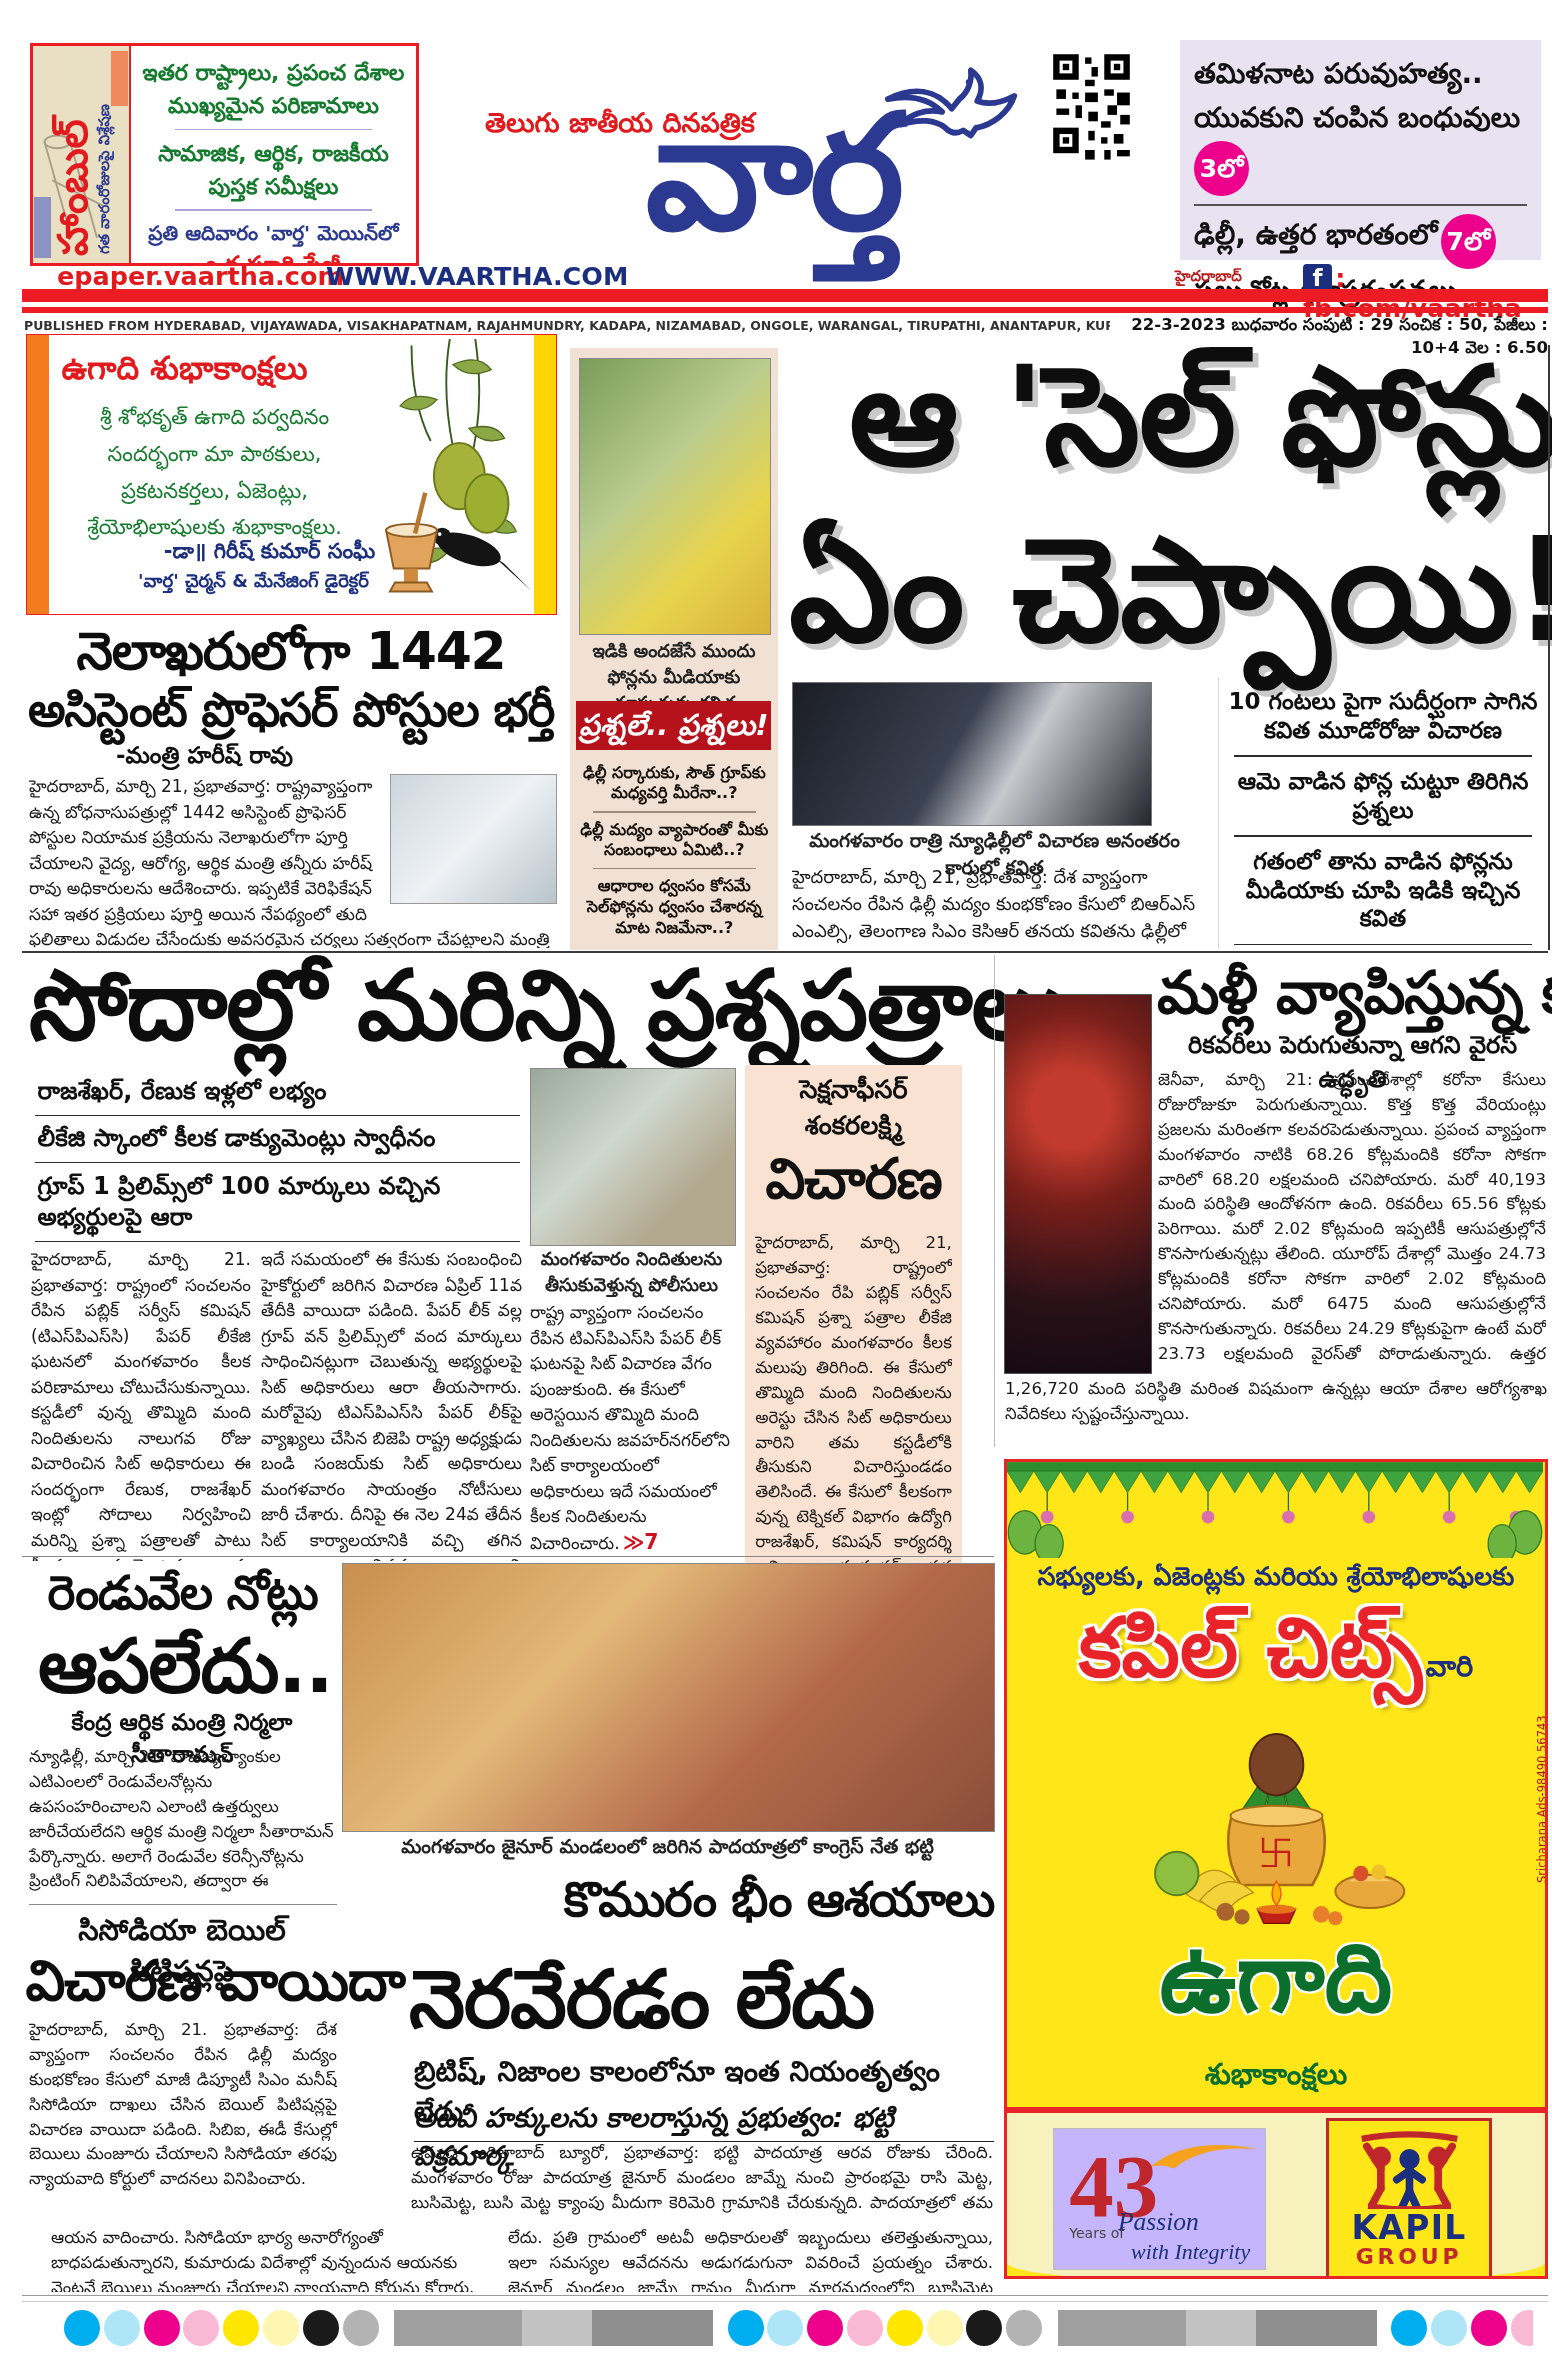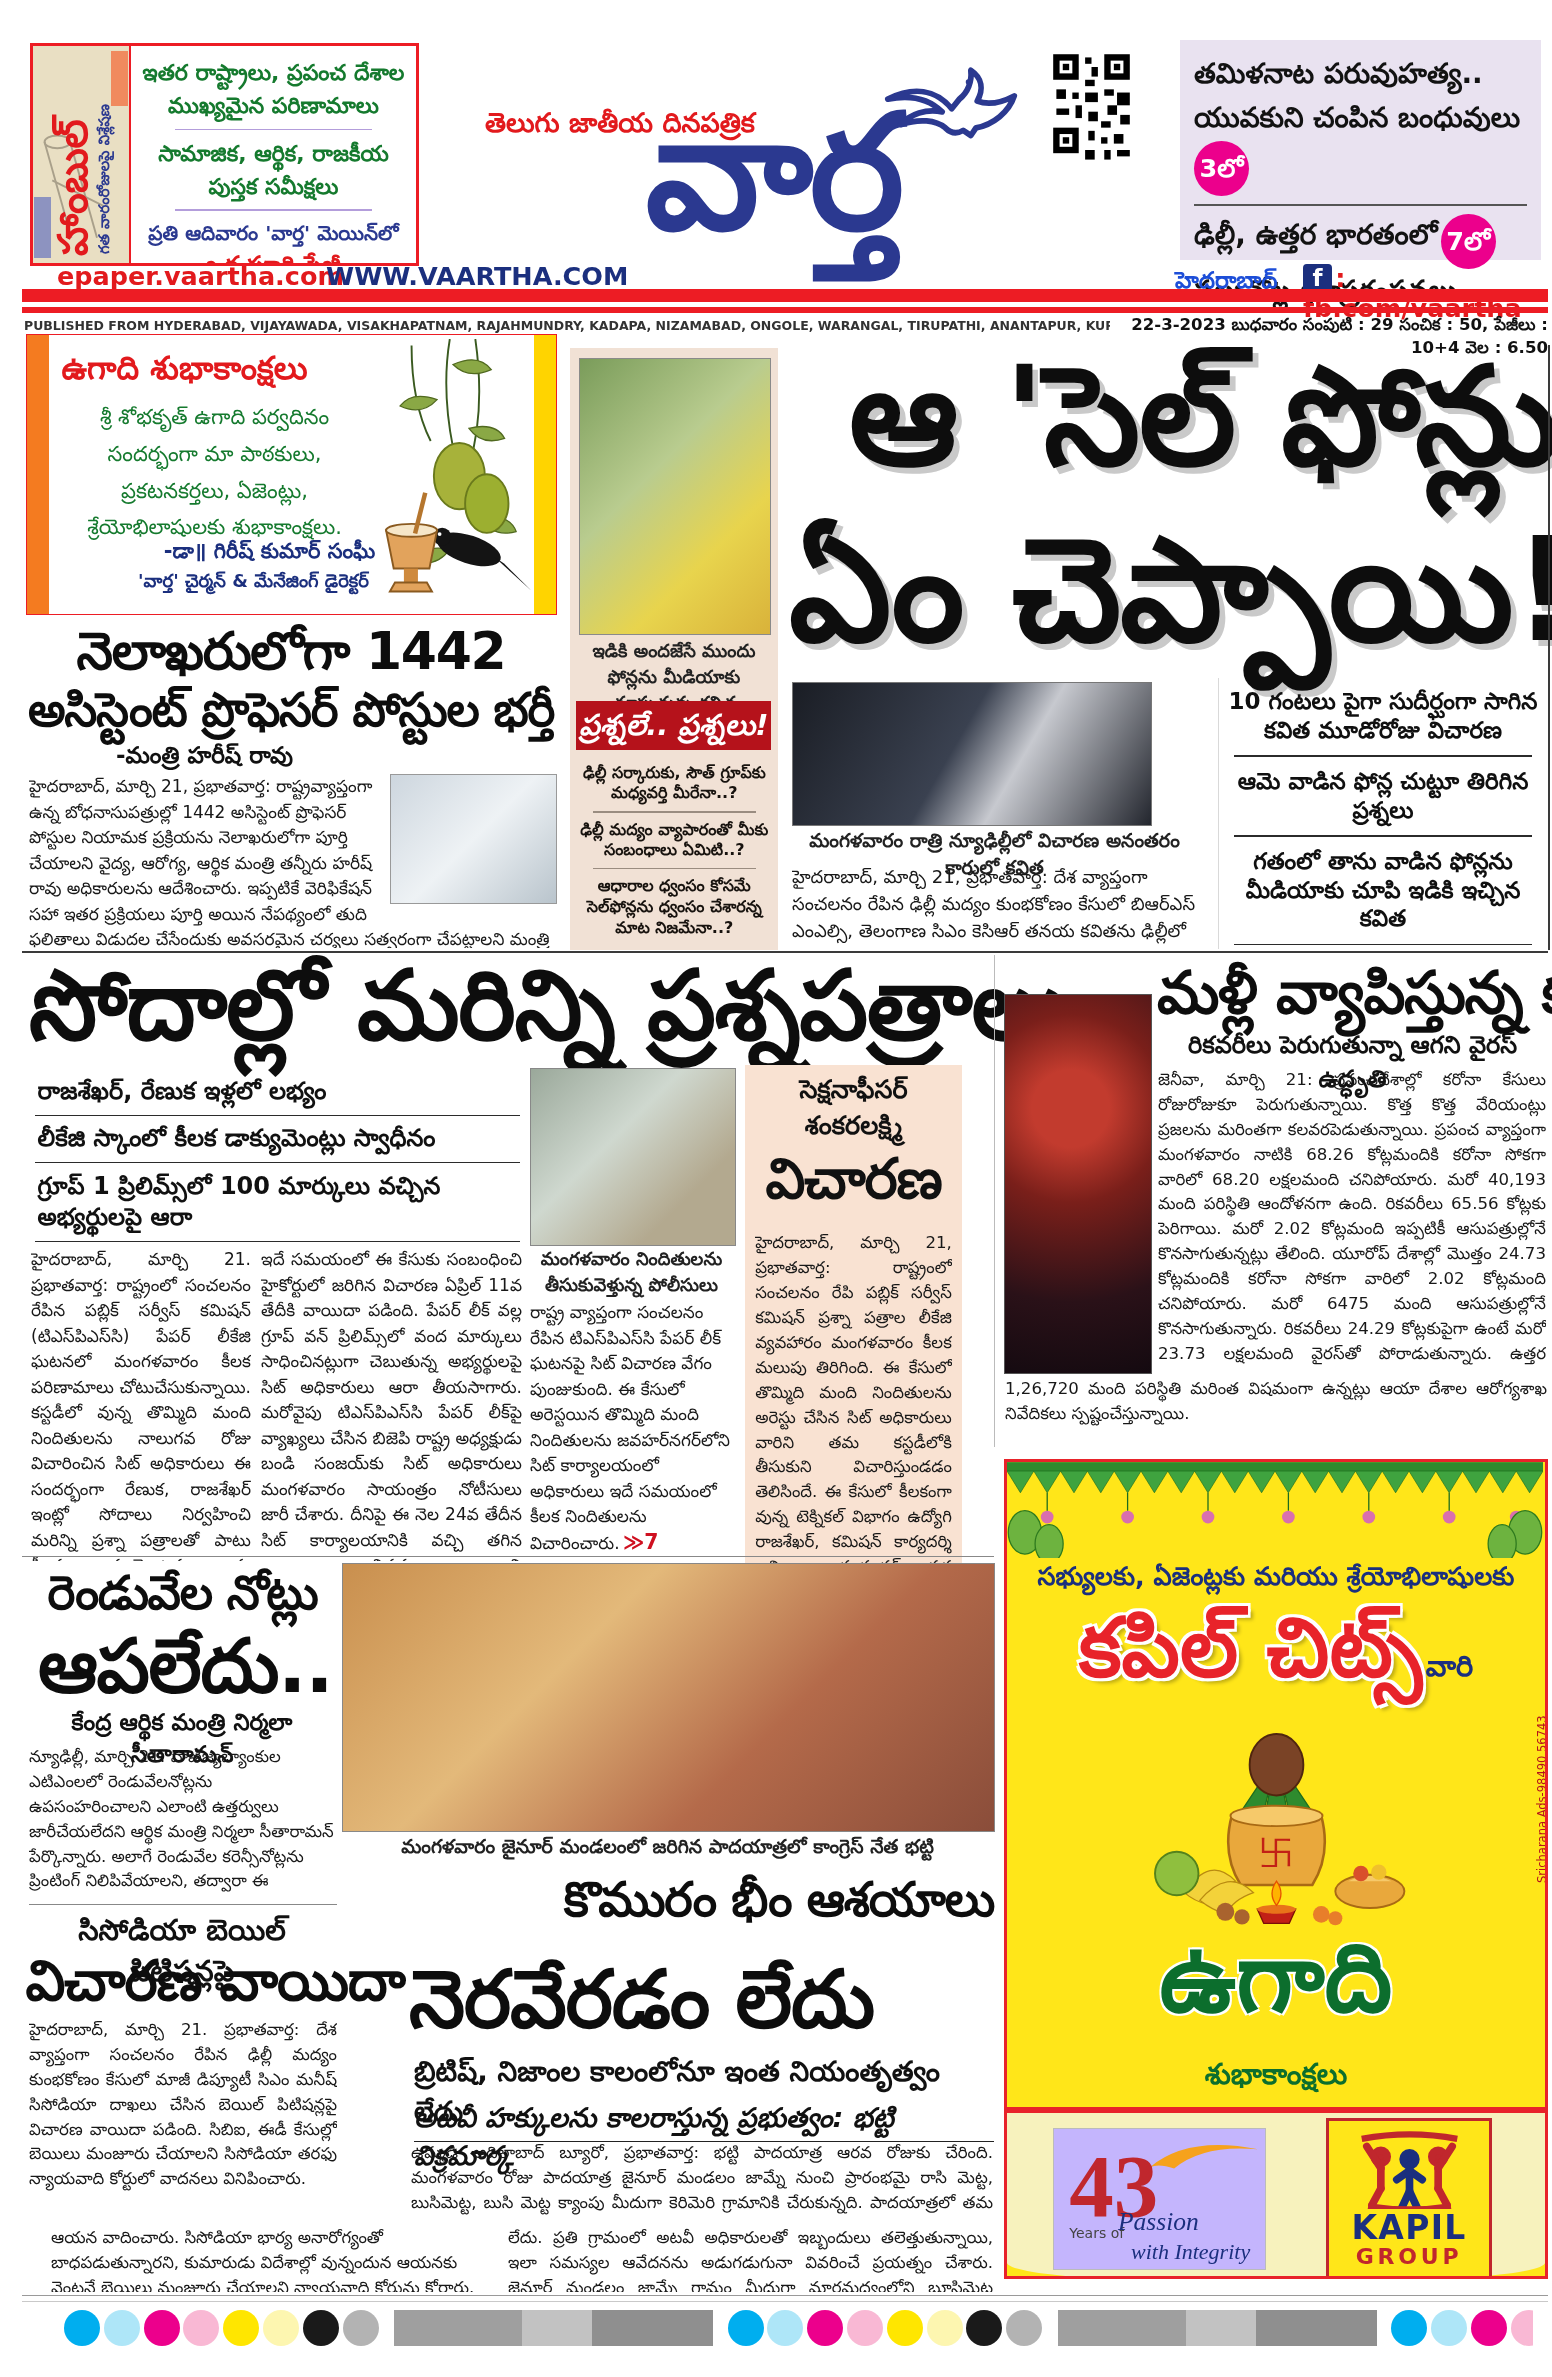--- a/index.html
+++ b/index.html
@@ -119,21 +119,21 @@
     <div style="height:1.9px;background:#555;margin:7.7px 0;"></div>
     <div>
       <div>
         <span class="teaser-line">ఢిల్లీ, ఉత్తర భారతంలో</span>
         <span class="page-badge">7లో</span>
       </div>
       <div class="teaser-line">పలుచోట్ల భూప్రకంపనలు</div>
     </div>
   </div>
 
-  <div class="abs" style="left:1175px;top:267px;font-size:23px;font-weight:700;color:#1d4ed8;">హైదరాబాద్</div>
+  <div class="abs" style="left:1175px;top:267px;font-size:15px;font-weight:700;color:#b91c1c;">హైదరాబాద్</div>
   <div class="abs" style="left:1303px;top:263px;">
     <span style="display:inline-block;width:29px;height:29px;background:#1b2f7e;color:#fff;font-weight:800;font-size:23px;text-align:center;line-height:29px;border-radius:3.8px;vertical-align:middle;">f</span>
     <span style="font-size:25.5px;font-weight:800;color:#e21a1d;vertical-align:middle;">: fb.com/vaartha</span>
   </div>
 
   <div class="abs redbar" style="left:22.4px;top:289px;width:1526px;height:12.8px;"></div>
   <div class="abs redbar" style="left:22.4px;top:307px;width:1526px;height:5.7px;"></div>
 
   <div class="abs" style="left:24px;top:318px;width:1086px;font-size:12.5px;font-weight:600;color:#333;white-space:nowrap;overflow:hidden;">PUBLISHED FROM HYDERABAD, VIJAYAWADA, VISAKHAPATNAM, RAJAHMUNDRY, KADAPA, NIZAMABAD, ONGOLE, WARANGAL, TIRUPATHI, ANANTAPUR, KURNOOL, KARIMNAGAR, MAHABUBNAGAR, KHAMMAM, NELLORE, NALGONDA, GUNTUR, TADEPALLIGUDEM,SRIKAKULAM</div>
   <div class="abs" style="left:1114px;top:315px;width:434px;font-size:16.6px;font-weight:800;color:#111;text-align:right;">22-3-2023 బుధవారం సంపుటి : 29 సంచిక : 50,  పేజీలు : 10+4 వెల : 6.50</div>

